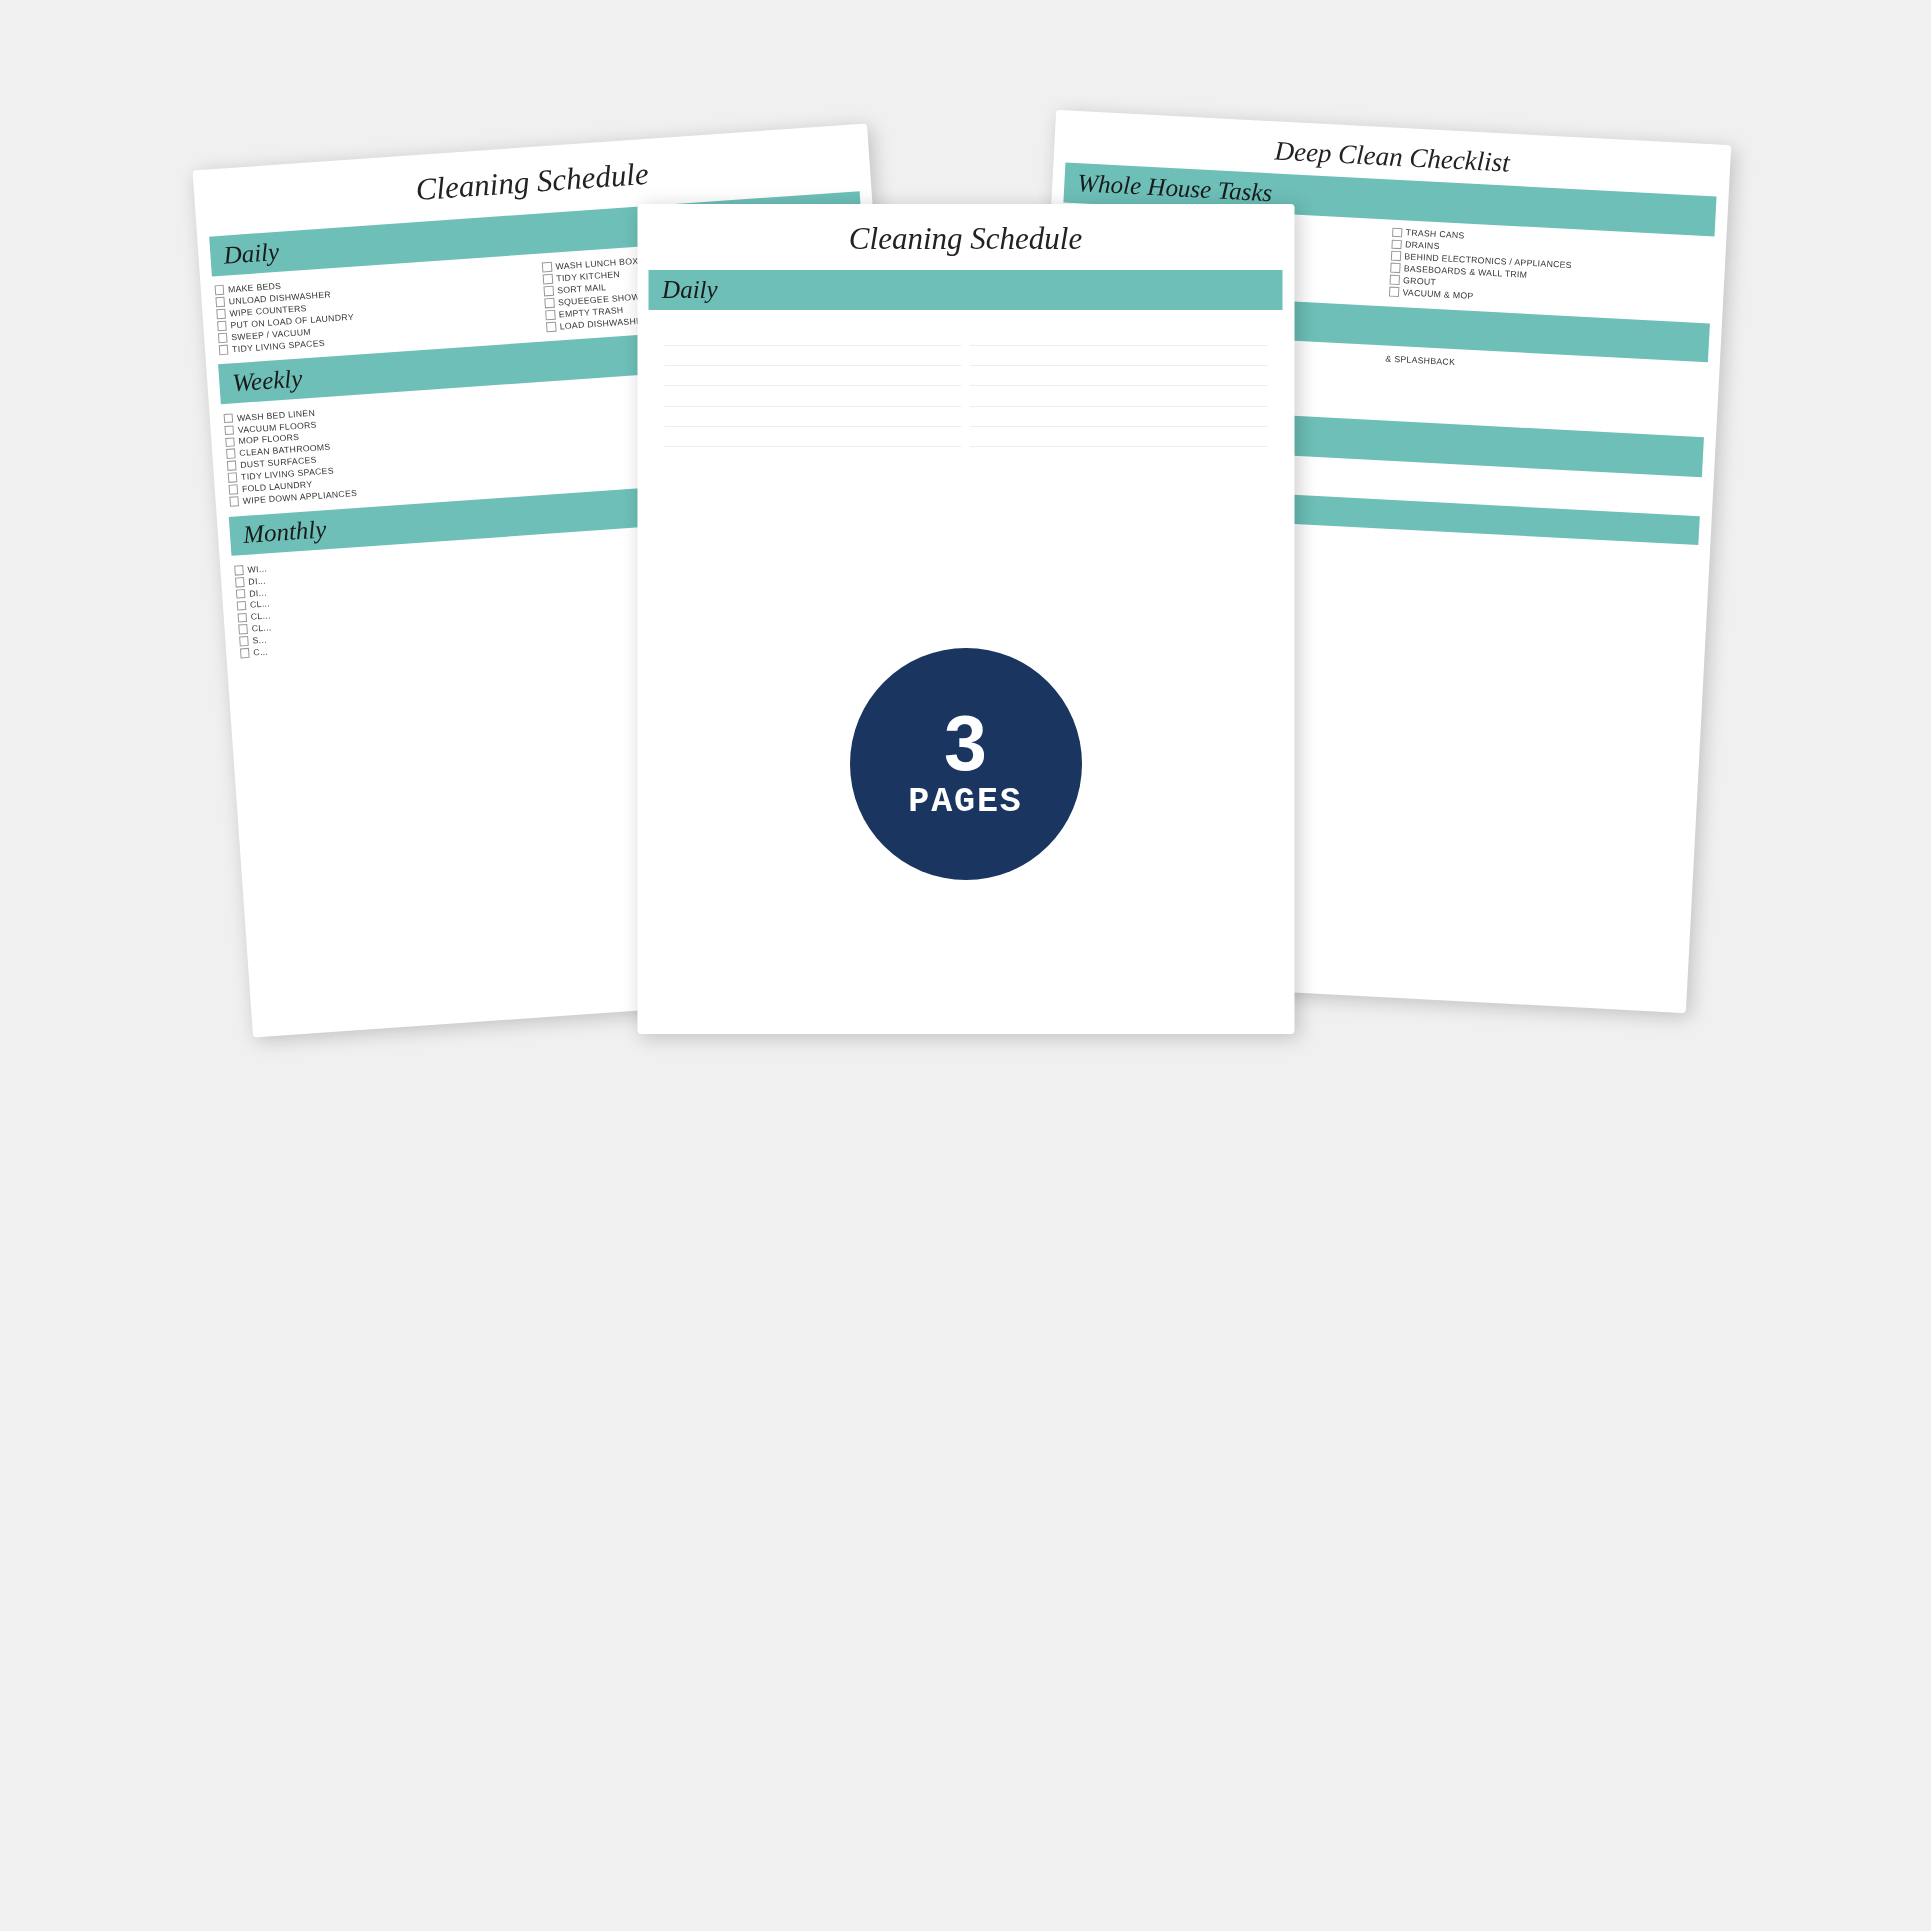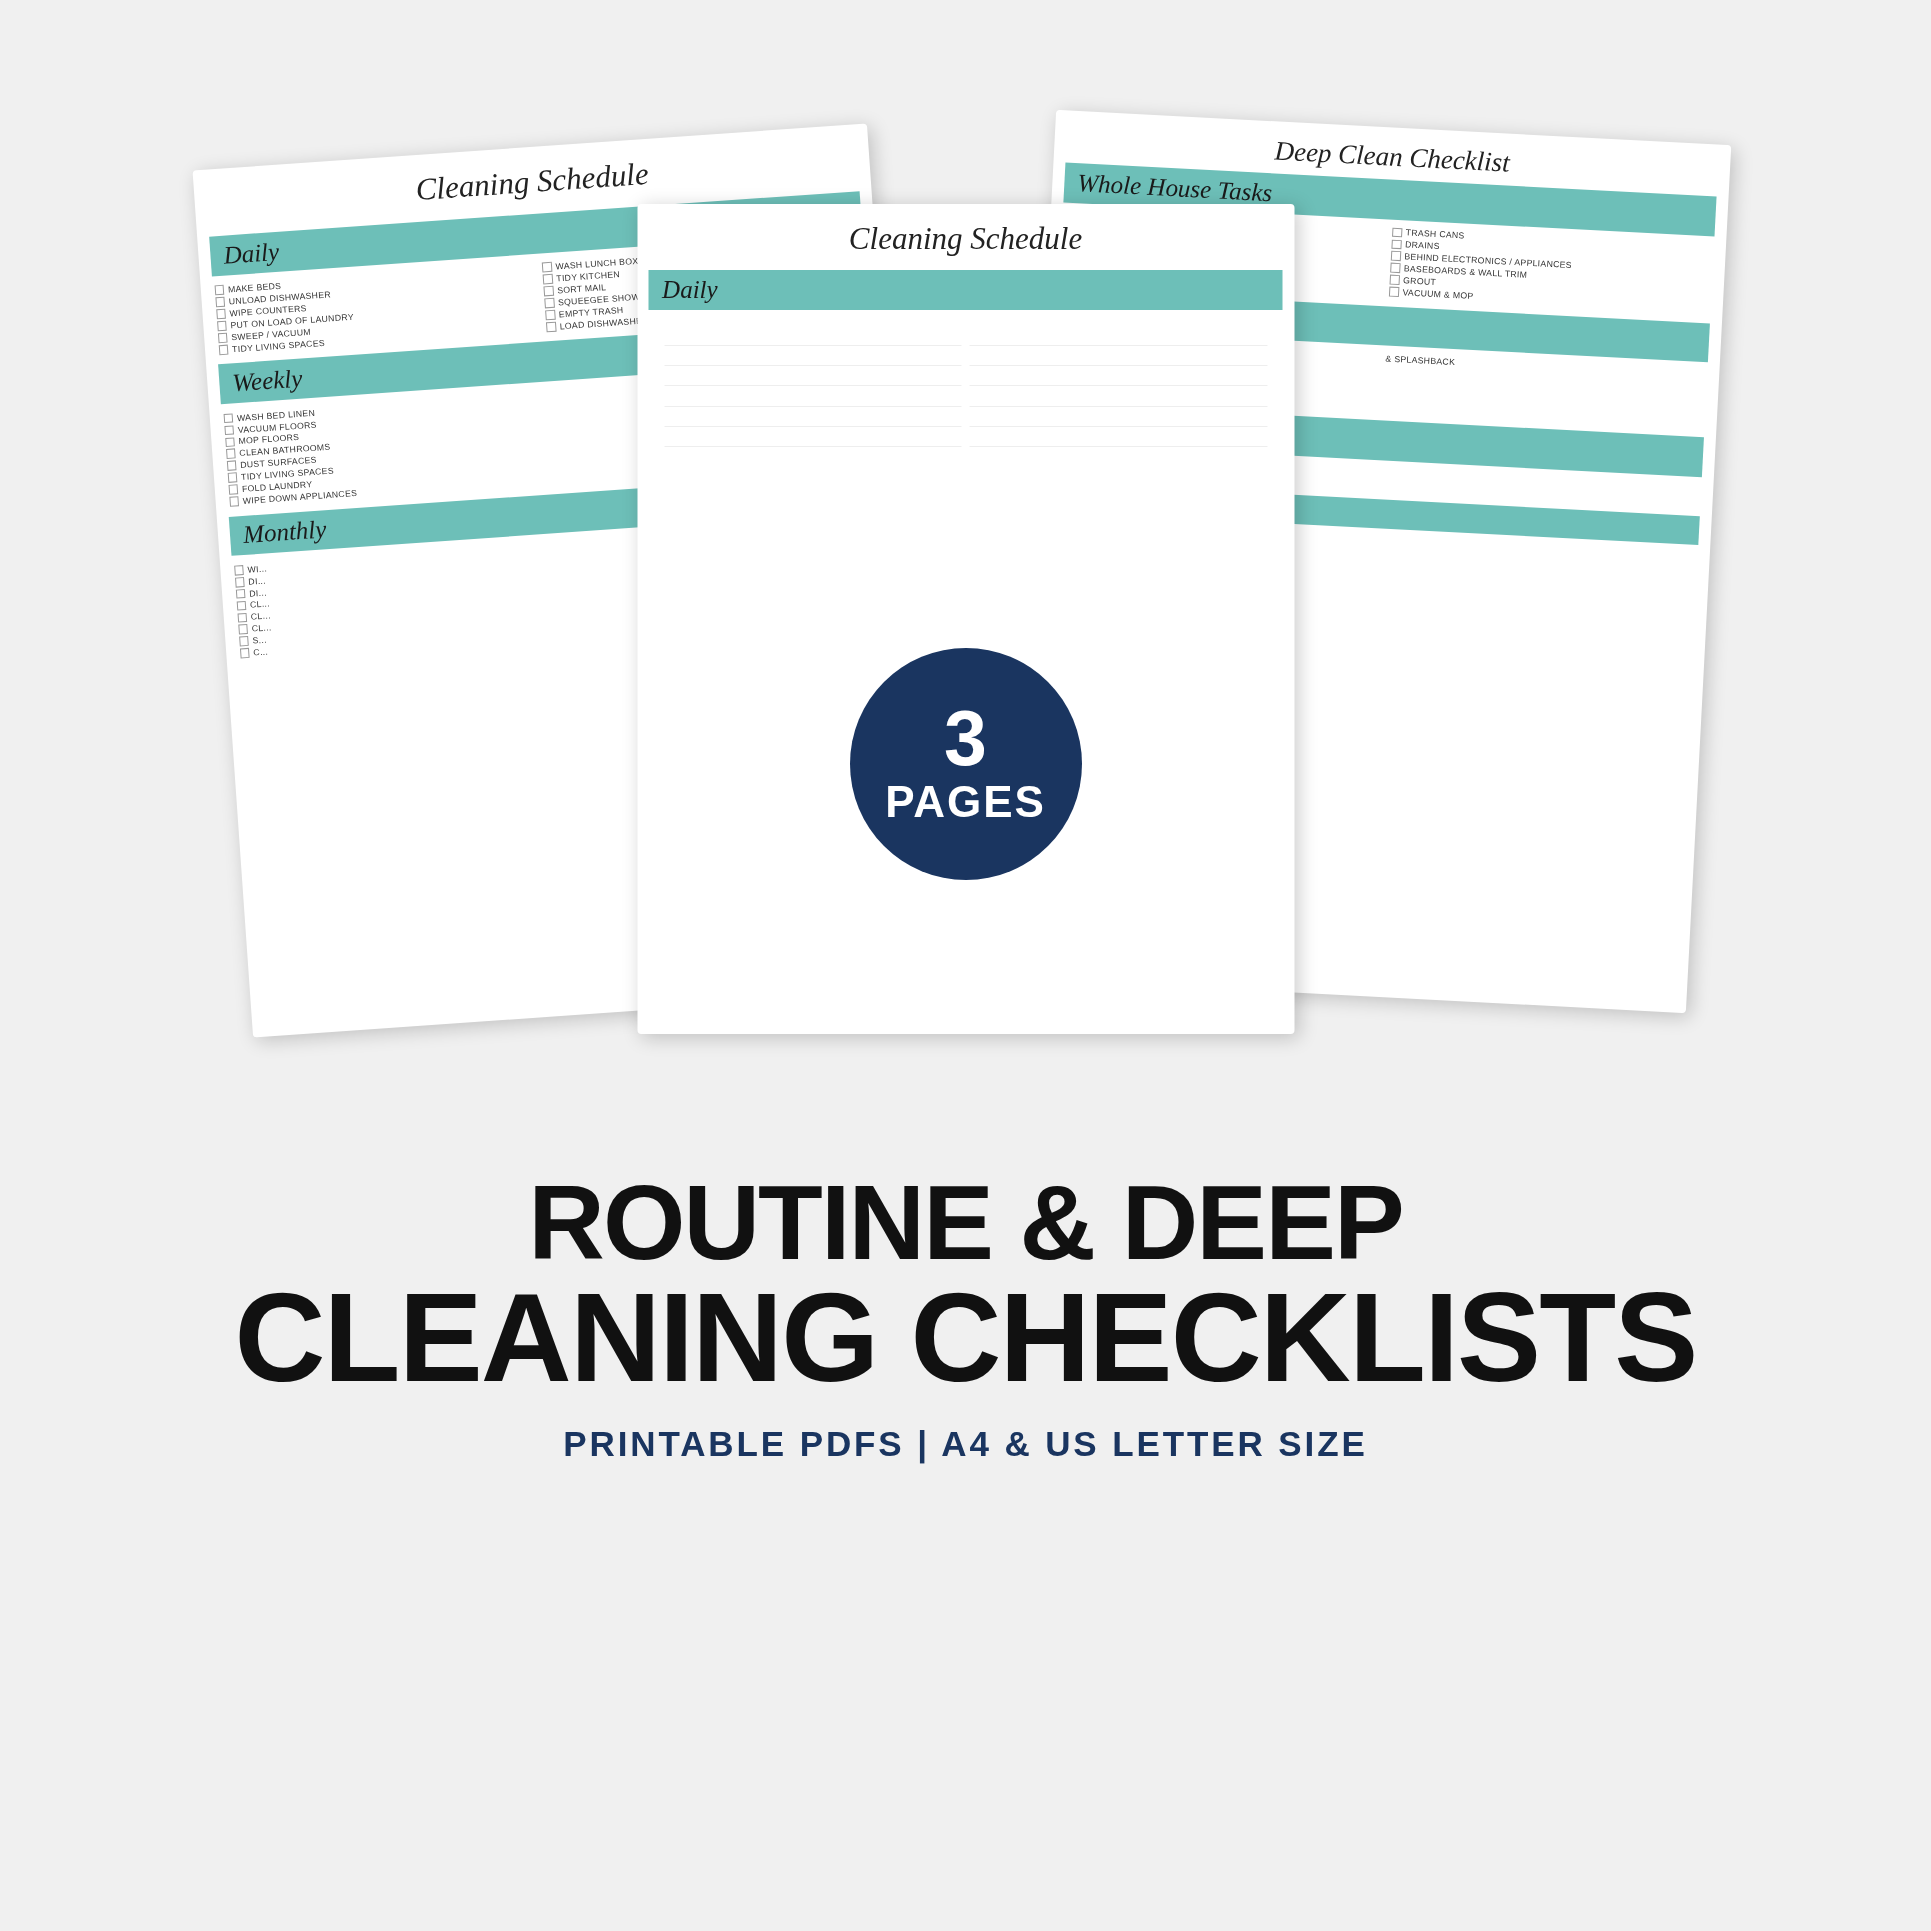--- a/index.html
+++ b/index.html
@@ -87,23 +87,24 @@
       color: white;
     }
 
     .circle-badge .num {
       font-size: 77px;
       font-weight: 900;
       line-height: 1;
     }
 
     .circle-badge .lbl {
-      font-size: 44px;
+      font-size: 35px;
       font-weight: 700;
       letter-spacing: 1.9px;
+      font-family: Liberation Mono, monospace;
     }
 
     
     .doc-title-script {
       font-family: 'Brush Script MT', cursive;
       text-align: center;
       font-size: 31px;
       color: #222;
       padding: 17.4px 9.7px 9.7px;
       font-style: italic;
@@ -493,20 +494,15 @@
       </div>
     </div>
 
     <div class="circle-badge">
       <span class="num">3</span>
       <span class="lbl">PAGES</span>
     </div>
 
   </div>
 
-  <div class="bottom-text">
-    <div class="main-title-line1">ROUTINE &amp; DEEP</div>
-    <div class="main-title-line2">CLEANING CHECKLISTS</div>
-    <div class="subtitle">PRINTABLE PDFS | A4 &amp; US LETTER SIZE</div>
-  </div>
 
 </div>
 
 
 </body></html>

